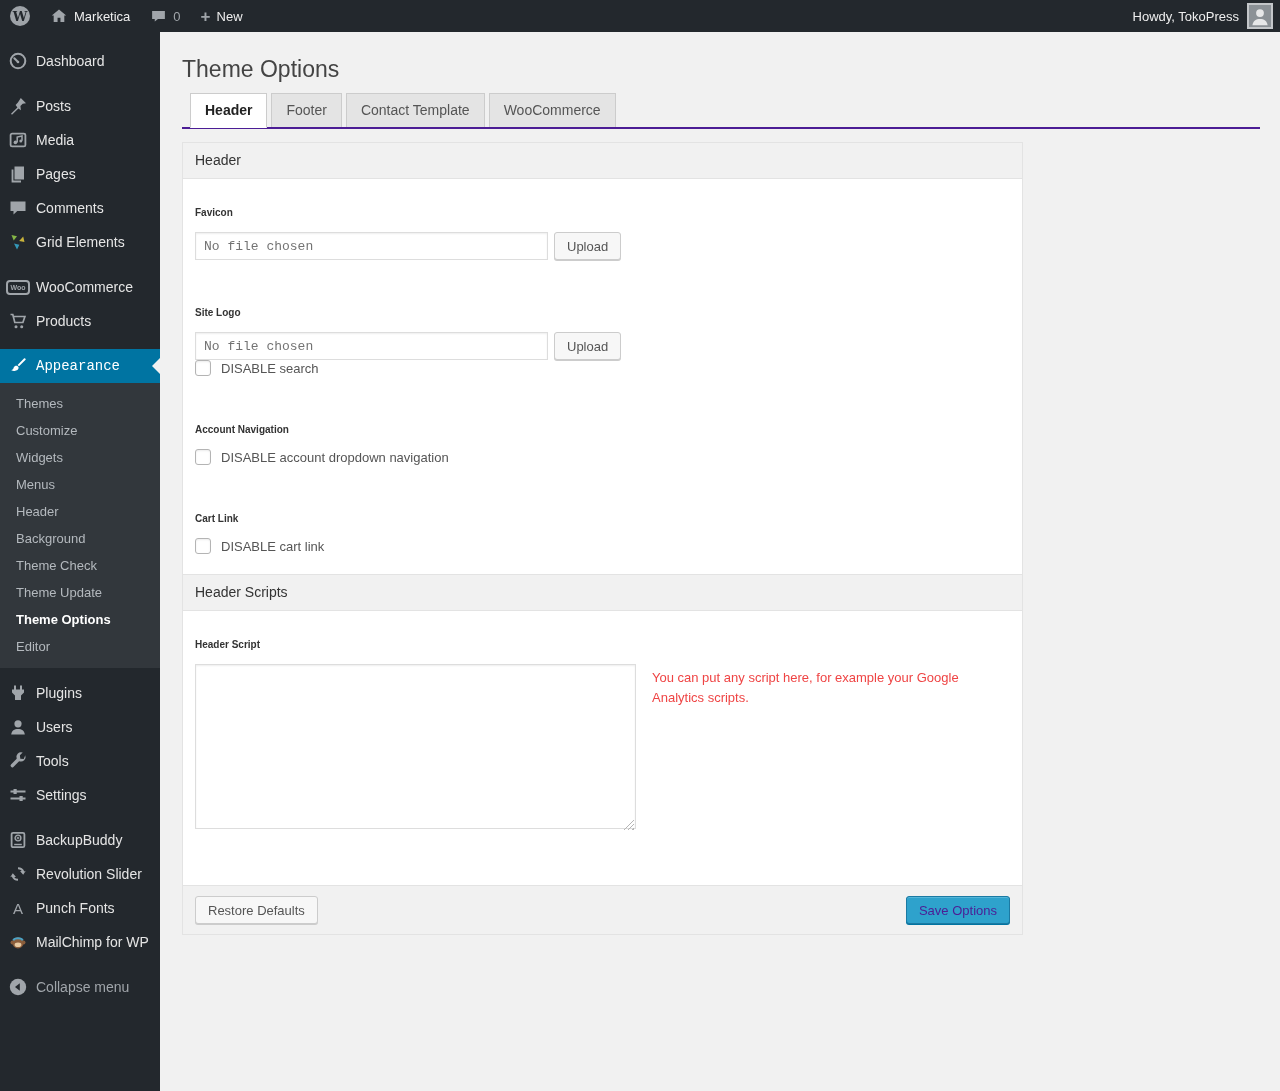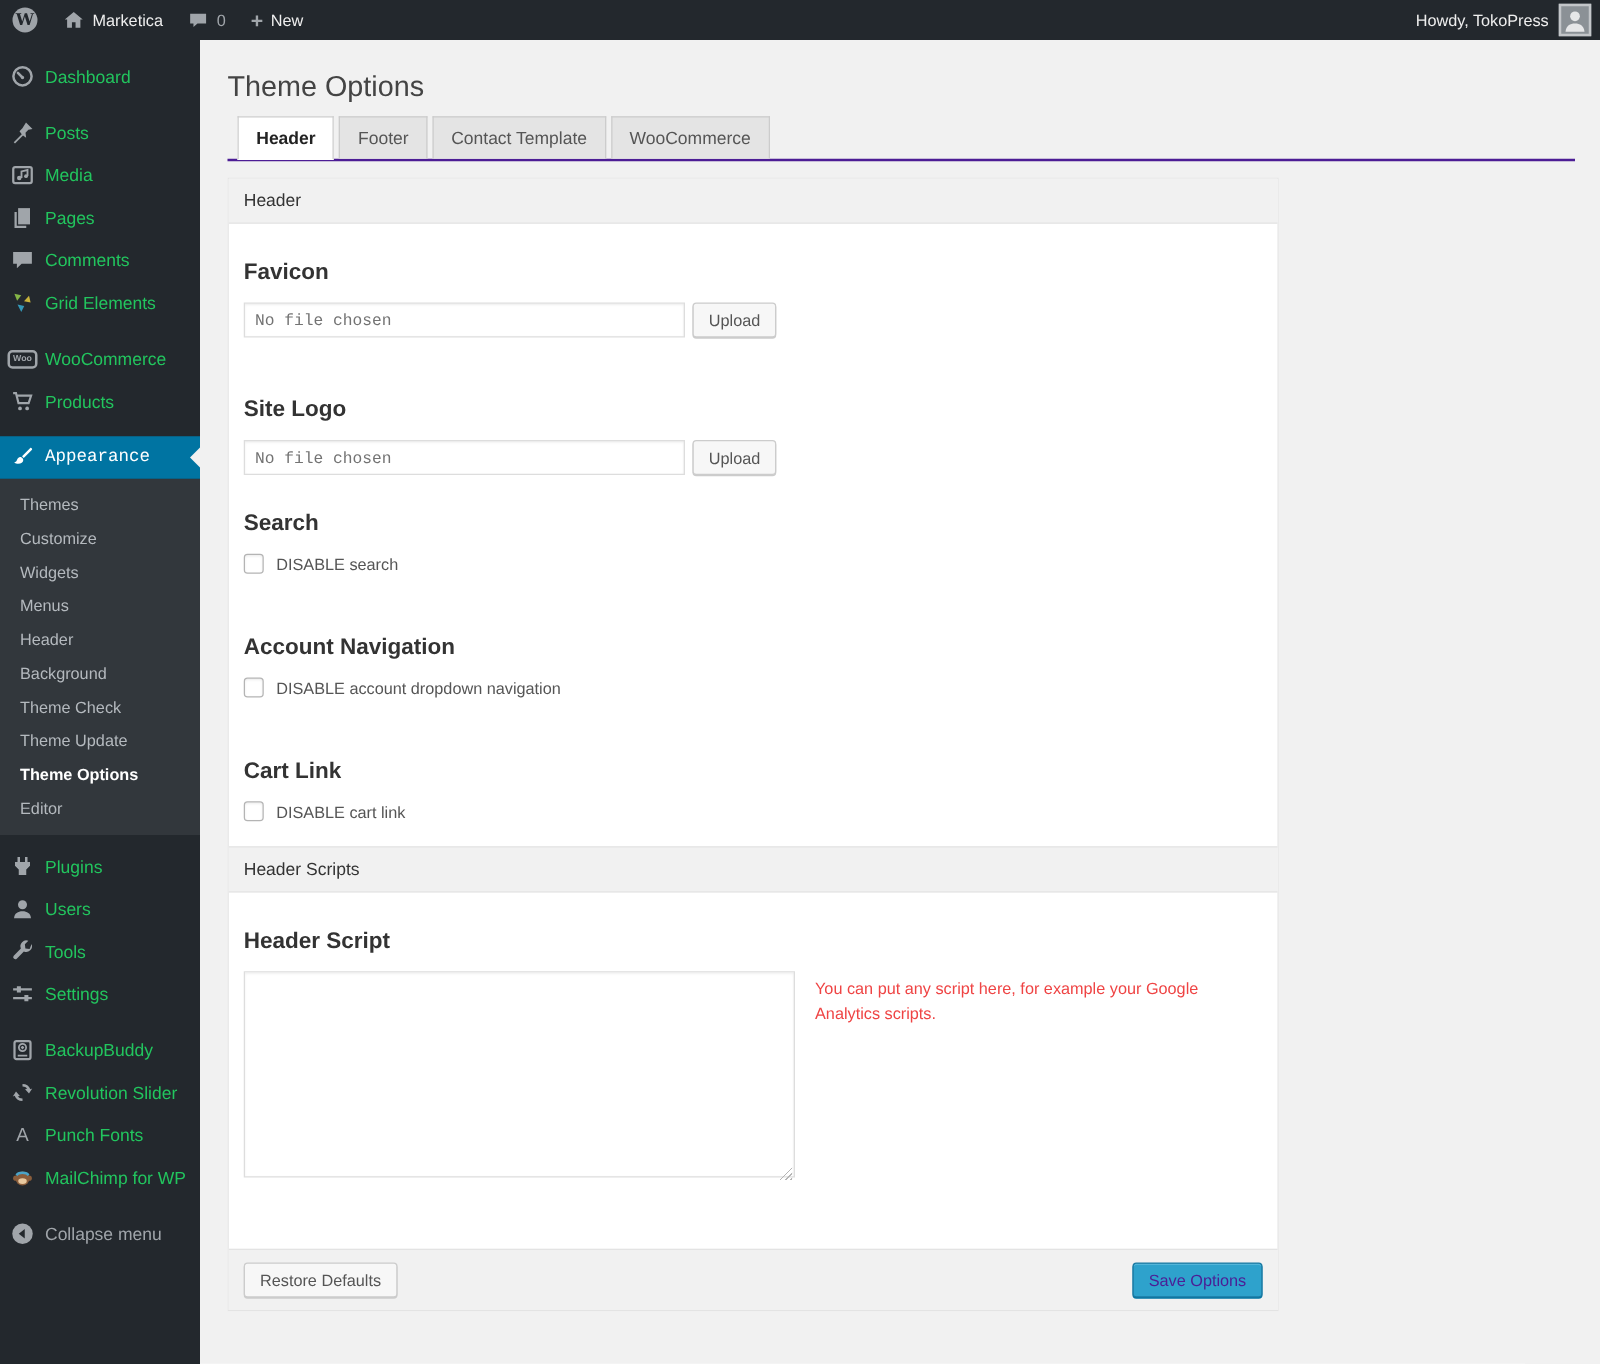--- a/index.html
+++ b/index.html
@@ -28,21 +28,21 @@
   .ab-plus { color:#a0a5aa; font-size:17px; font-weight:bold; line-height:1; }
   .ab-right { margin-left:auto; display:flex; align-items:center; gap:8px; padding-right:7px; }
   .avatar { width:26px; height:26px; background:#8b9196; border:2px solid #c3c6c9; display:inline-flex; }
   
   .sidebar {
     position: fixed; top:32px; left:0; bottom:0; width:160px;
     background:#23282d; color:#eee; font-size:14px; z-index:40;
   }
   .menu { padding-top:12px; }
   .mi { display:flex; align-items:center; gap:8px; padding:7px 4px 7px 8px; min-height:34px; cursor:pointer; }
-  .mi-label { color:#22c55e; line-height:18px; }
+  .mi-label { color:#e5e5e5; line-height:18px; }
   .sep { height:11px; }
   .sep-sm { height:8px; }
   .ico { width:20px; height:20px; display:inline-flex; align-items:center; justify-content:center; color:#a0a5aa; flex:none; }
   .ico svg { display:block; }
   .woo-badge {
     border:2px solid #a0a5aa; border-radius:4px; color:#a0a5aa;
     font-size:7px; font-weight:bold; padding:2px 2px; line-height:1;
   }
   .letter-ico { color:#a0a5aa; font-size:15px; line-height:1; }
   .mi-appearance { background:#0074a2; position:relative;font-family:Liberation Mono, monospace; }
@@ -66,21 +66,21 @@
     margin:0 4px -1px 0; color:#555; text-decoration:none; cursor:pointer; position:relative;
   }
   .nav-tab-active { background:#fff; color:#222; font-weight:bold; border-bottom:1px solid #fff; }
   
   .panel { width:841px; background:#fff; border:1px solid #e3e3e3; margin-top:13px; }
   .panel-bar {
     background:#f1f1f1; padding:10px 12px; font-size:14px; color:#333;
     border-bottom:1px solid #e3e3e3; line-height:15px;
   }
   .panel-bar + .panel-bar, .panel-bar.mid { border-top:1px solid #e3e3e3; }
-  .field-label { font-weight:bold; font-size:18px; color:#333; margin:28px 12px 14px; }
+  .field-label { font-weight:bold; font-size:10px; color:#333; margin:28px 12px 14px; }
   .file-row { display:flex; align-items:center; gap:6px; margin:0 12px; }
   .file-input {
     width:353px; height:28px; border:1px solid #ddd; background:#fff; color:#737373;
     font-size:13px; padding:0 8px; box-shadow: inset 0 1px 2px rgba(0,0,0,.07);
     font-family:Liberation Mono, monospace; outline:none;
   }
   .button {
     height:28px; padding:0 12px; border:1px solid #ccc; border-radius:3px;
     background:#f7f7f7; color:#555; font-size:13px; cursor:pointer;
     box-shadow: 0 1px 0 #ccc; font-family:"Liberation Sans", sans-serif;
@@ -357,21 +357,20 @@
     </div>
     <div class="gap19"></div>
 
 
     <div class="field-label">Site Logo</div>
     <div class="file-row">
       <input class="file-input" type="text" readonly="" value="No file chosen" style="">
       <button class="button">Upload</button>
     </div>
 
-    <div class="field-label">Search</div>
     <label class="check-row">
       <span class="checkbox"></span>
       <span class="check-label">DISABLE search</span>
     </label>
     <div class="gap16"></div>
 
     <div class="field-label">Account Navigation</div>
     <label class="check-row">
       <span class="checkbox"></span>
       <span class="check-label">DISABLE account dropdown navigation</span>

